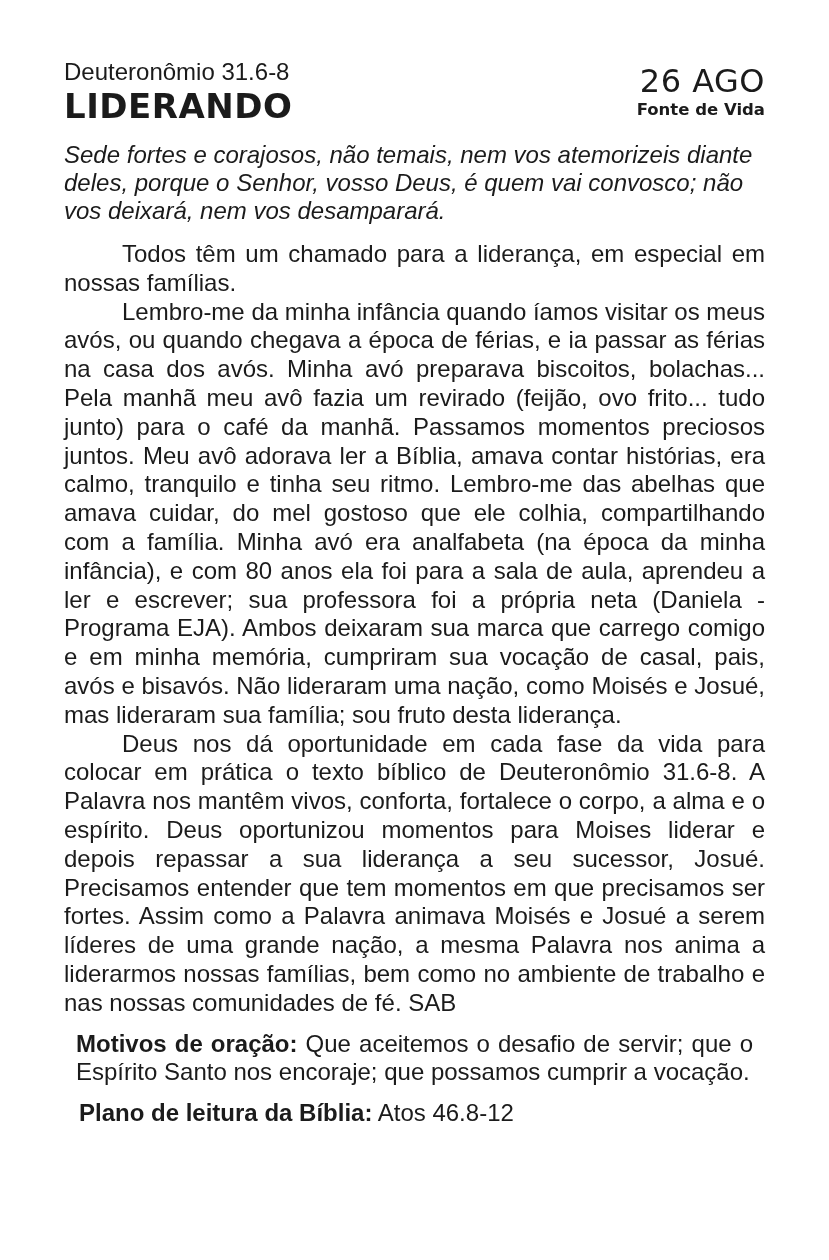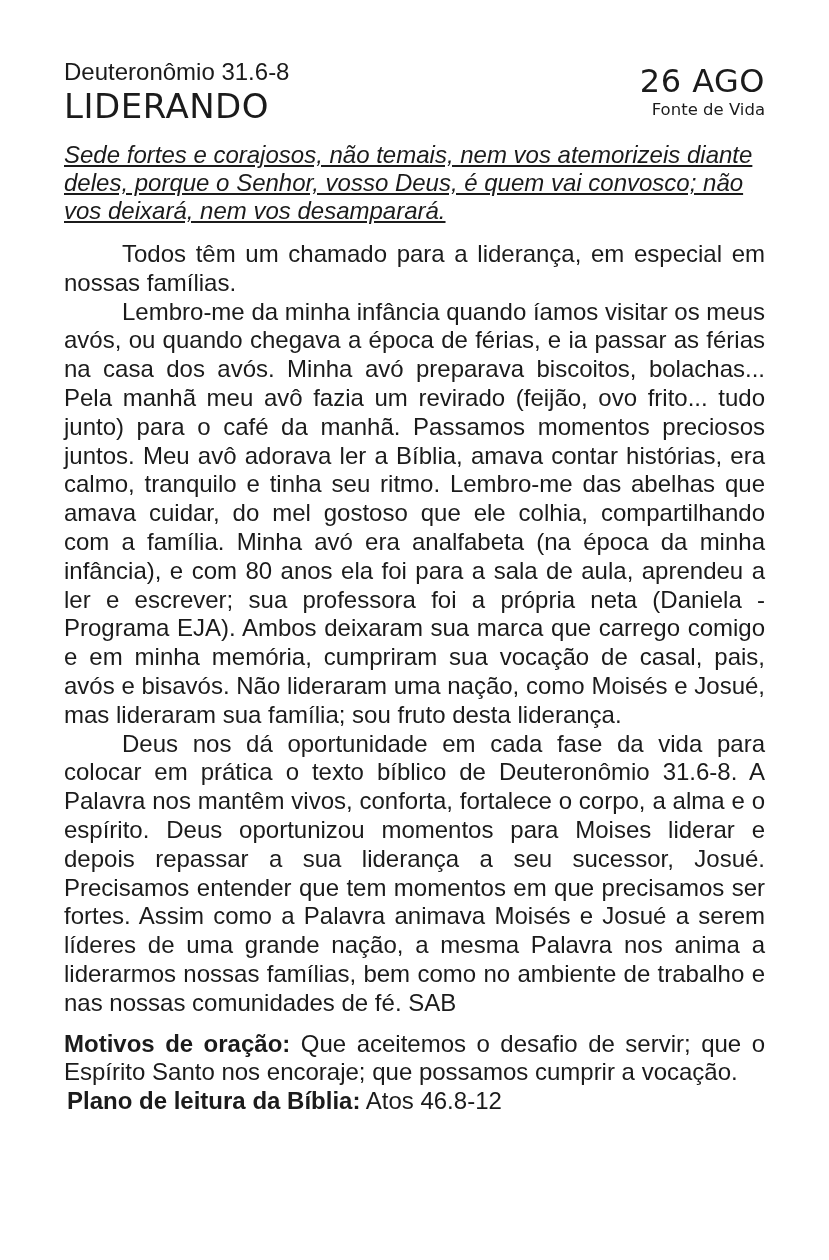--- a/index.html
+++ b/index.html
@@ -31,69 +31,68 @@
   .passage {
     font-size: 24px;
     line-height: 27px;
     font-weight: 400;
   }
   .title {
     margin: 3px 0 0 0;
     font-family: "DejaVu Sans", "Liberation Sans", sans-serif;
     font-size: 34px;
     line-height: 37px;
-    font-weight: 400;
+    font-weight: 700;
     letter-spacing: 0.5px;
   }
   .header-right {
     text-align: right;
     padding-top: 1px;
   }
   .date {
     font-family: "DejaVu Sans", "Liberation Sans", sans-serif;
     font-size: 32px;
     line-height: 33px;
     font-weight: 400;
     letter-spacing: 0.5px;
   }
   .brand {
     margin-top: 2px;
     font-family: "DejaVu Sans", "Liberation Sans", sans-serif;
     font-size: 16.5px;
     line-height: 19px;
-    font-weight: 400;
+    font-weight: 700;
   }
   
   .quote {
     margin: 16px 0 0 0;
     font-style: italic;
     font-size: 24px;
     line-height: 28px;
-    text-decoration: underline;
   }
   .quote-ref {
     display: block;
   }
   
   .body-text {
     margin-top: 15px;
   }
   .body-text p {
     margin: 0;
     font-size: 24px;
     line-height: 28.8px;
     text-align: justify;
     text-indent: 58px;
   }
   
   .footer {
     margin-top: 12px;
   }
   .footer p {
-    margin: 0;
+    margin: 12px;
     font-size: 24px;
     line-height: 28.8px;
   }
   .footer .prayer {
     text-align: justify;
   }
   .footer strong {
     font-weight: 700;
     text-align: center;
   }

